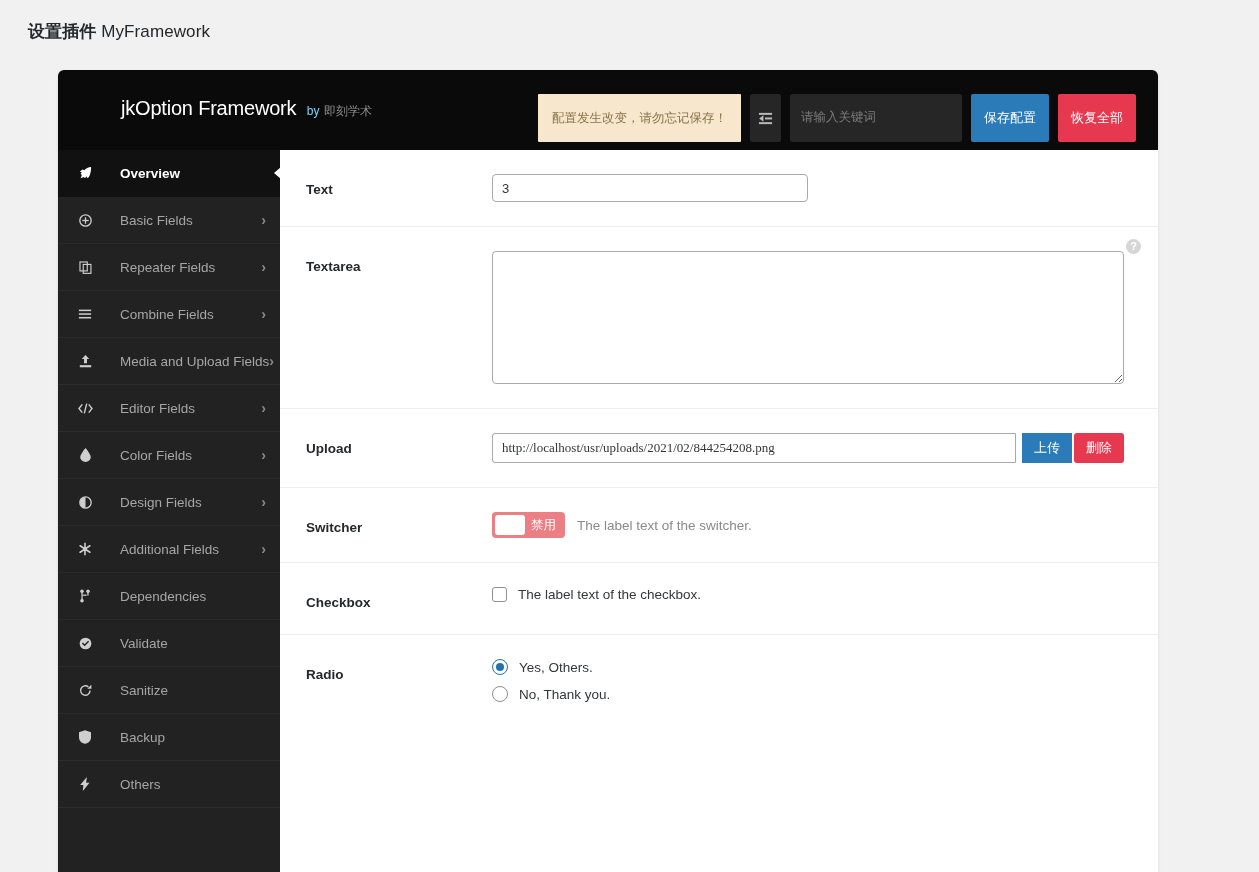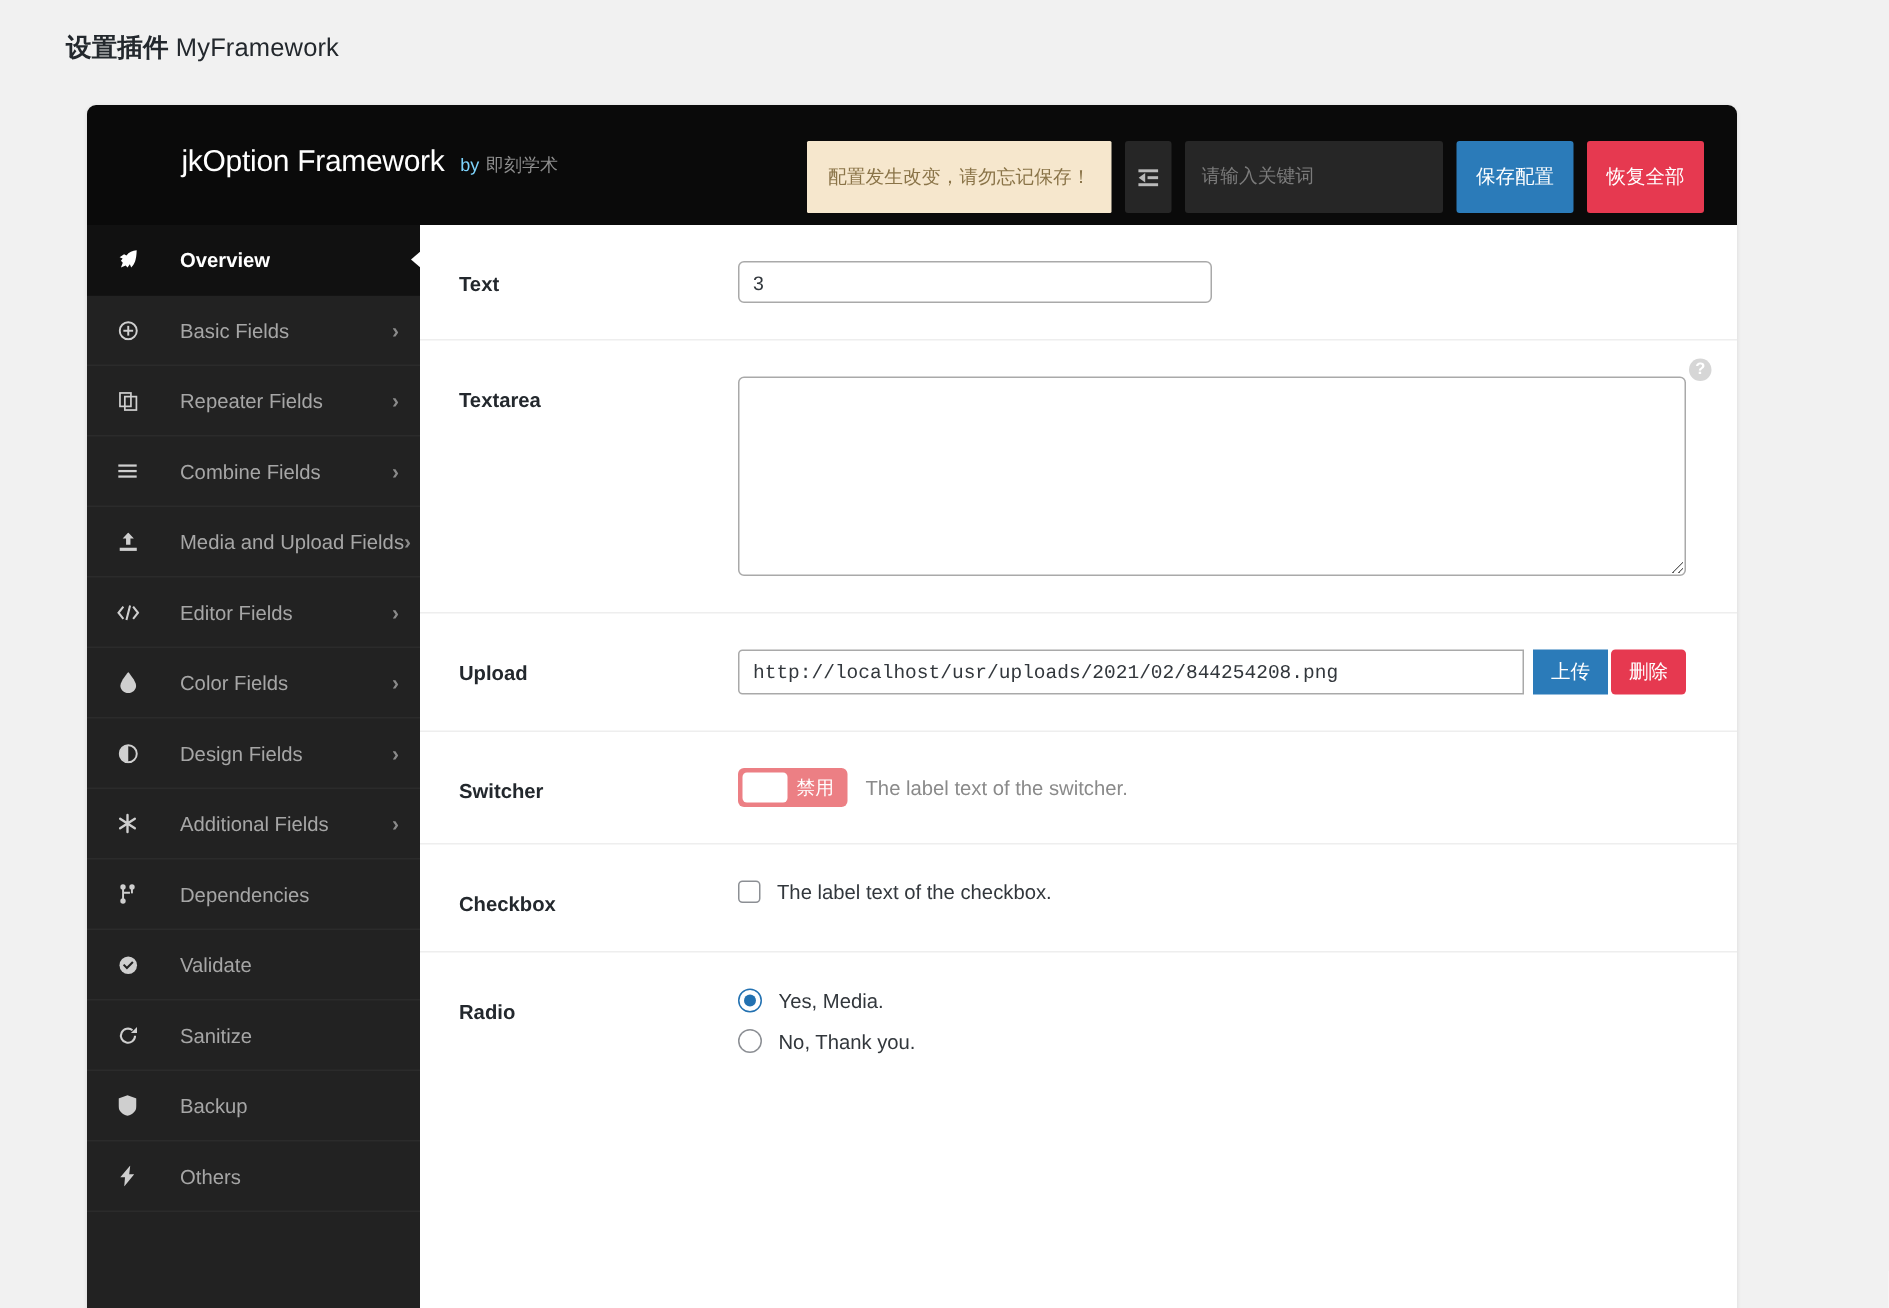--- a/index.html
+++ b/index.html
@@ -8,21 +8,21 @@
     margin: 0; padding: 0;
     width: 1259px; height: 872px;
     background: #f1f1f1;
     font-family: "Liberation Sans", "DejaVu Sans", sans-serif;
     overflow: hidden;
   }
 
   
   .wp-title {
     position: absolute;
-    left: 44px; top: 20px;
+    left: 28px; top: 20px;
     font-size: 17px;
     font-weight: bold;
     color: #23282d;
     letter-spacing: .1px;
   }
   .wp-title .plain { font-weight: normal; color: #23282d; }
 
   
   .framework {
     position: absolute;
@@ -235,21 +235,21 @@
   }
 
   .upload-wrap { display: flex; align-items: stretch; height: 30px; }
   .upload-input {
     width: 524px;
     border: 1px solid #a9a9a9;
     border-radius: 3px 0 0 3px;
     padding: 0 9px;
     font-size: 13px;
     color: #32373c;
-    font-family: Liberation Mono, monospace;
+    font-family: Liberation Serif, serif;
     outline: none;
   }
   .btn-upload, .btn-remove {
     border: none;
     color: #fff;
     font-size: 13px;
     padding: 0 12px;
     cursor: pointer;
     font-family: "Liberation Sans", sans-serif;
     white-space: nowrap;
@@ -576,21 +576,21 @@
             <span class="opt-text">The label text of the checkbox.</span>
           </div>
         </div>
       </div>
 
       <div class="field-row" style="border-bottom:none;">
         <div class="field-label">Radio</div>
         <div class="field-control" id="radioGroup">
             <div class="opt-line">
               <span class="radio checked"></span>
-              <span class="opt-text">Yes, Media.</span>
+              <span class="opt-text">Yes, Others.</span>
             </div>
             <div class="opt-line">
               <span class="radio"></span>
               <span class="opt-text">No, Thank you.</span>
             </div>
           </div>
       </div>
 
     </div>
   </div>

